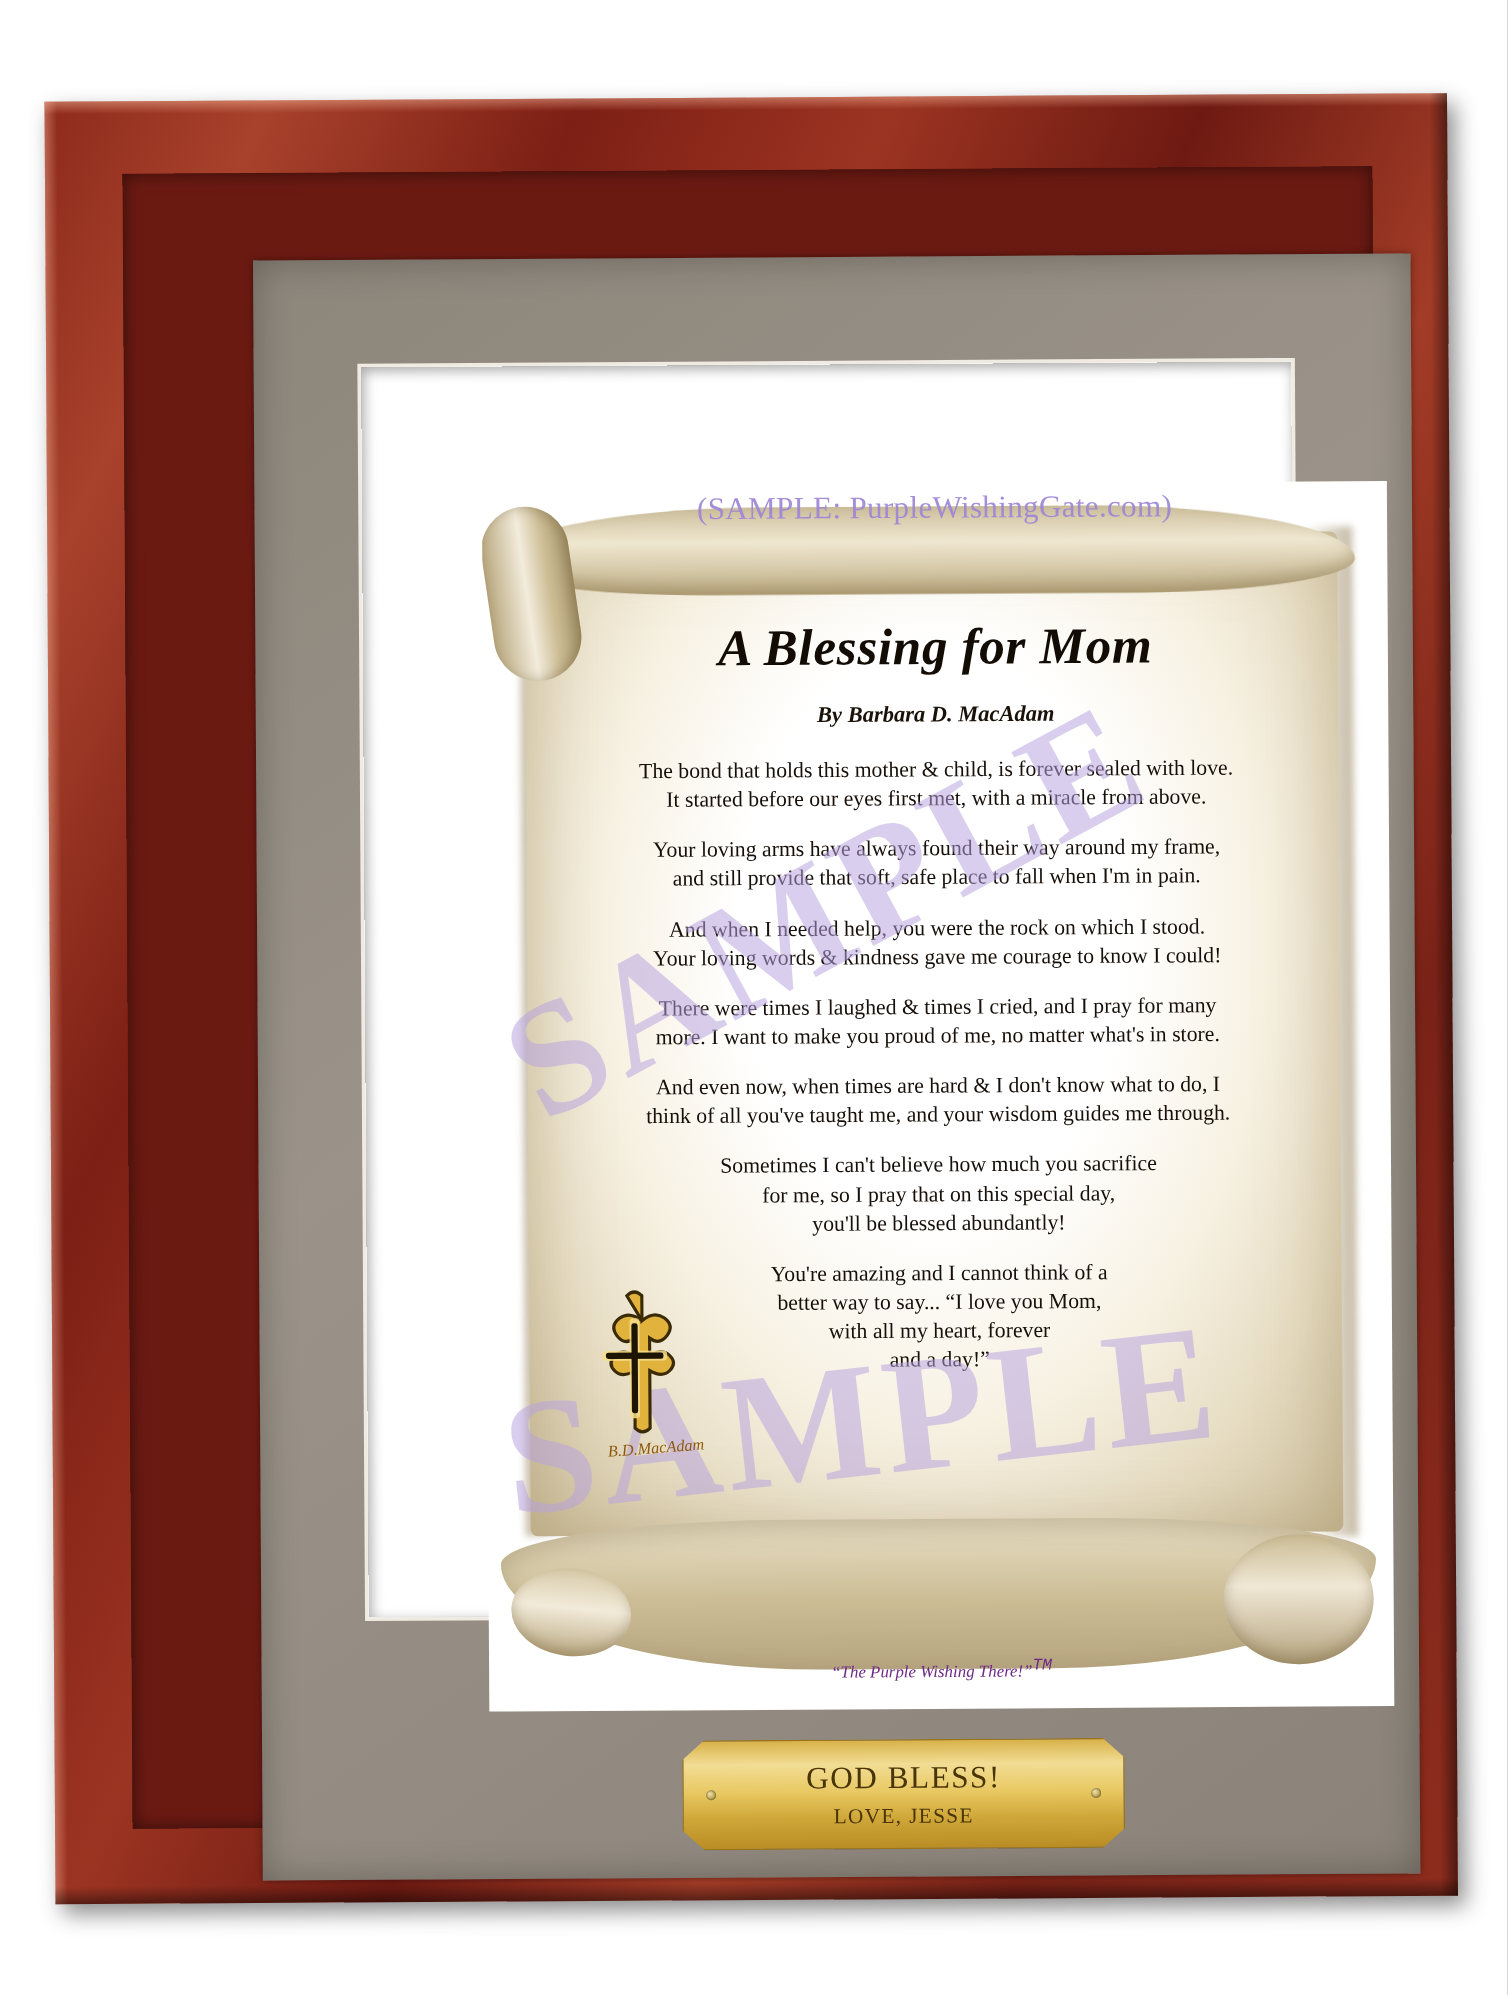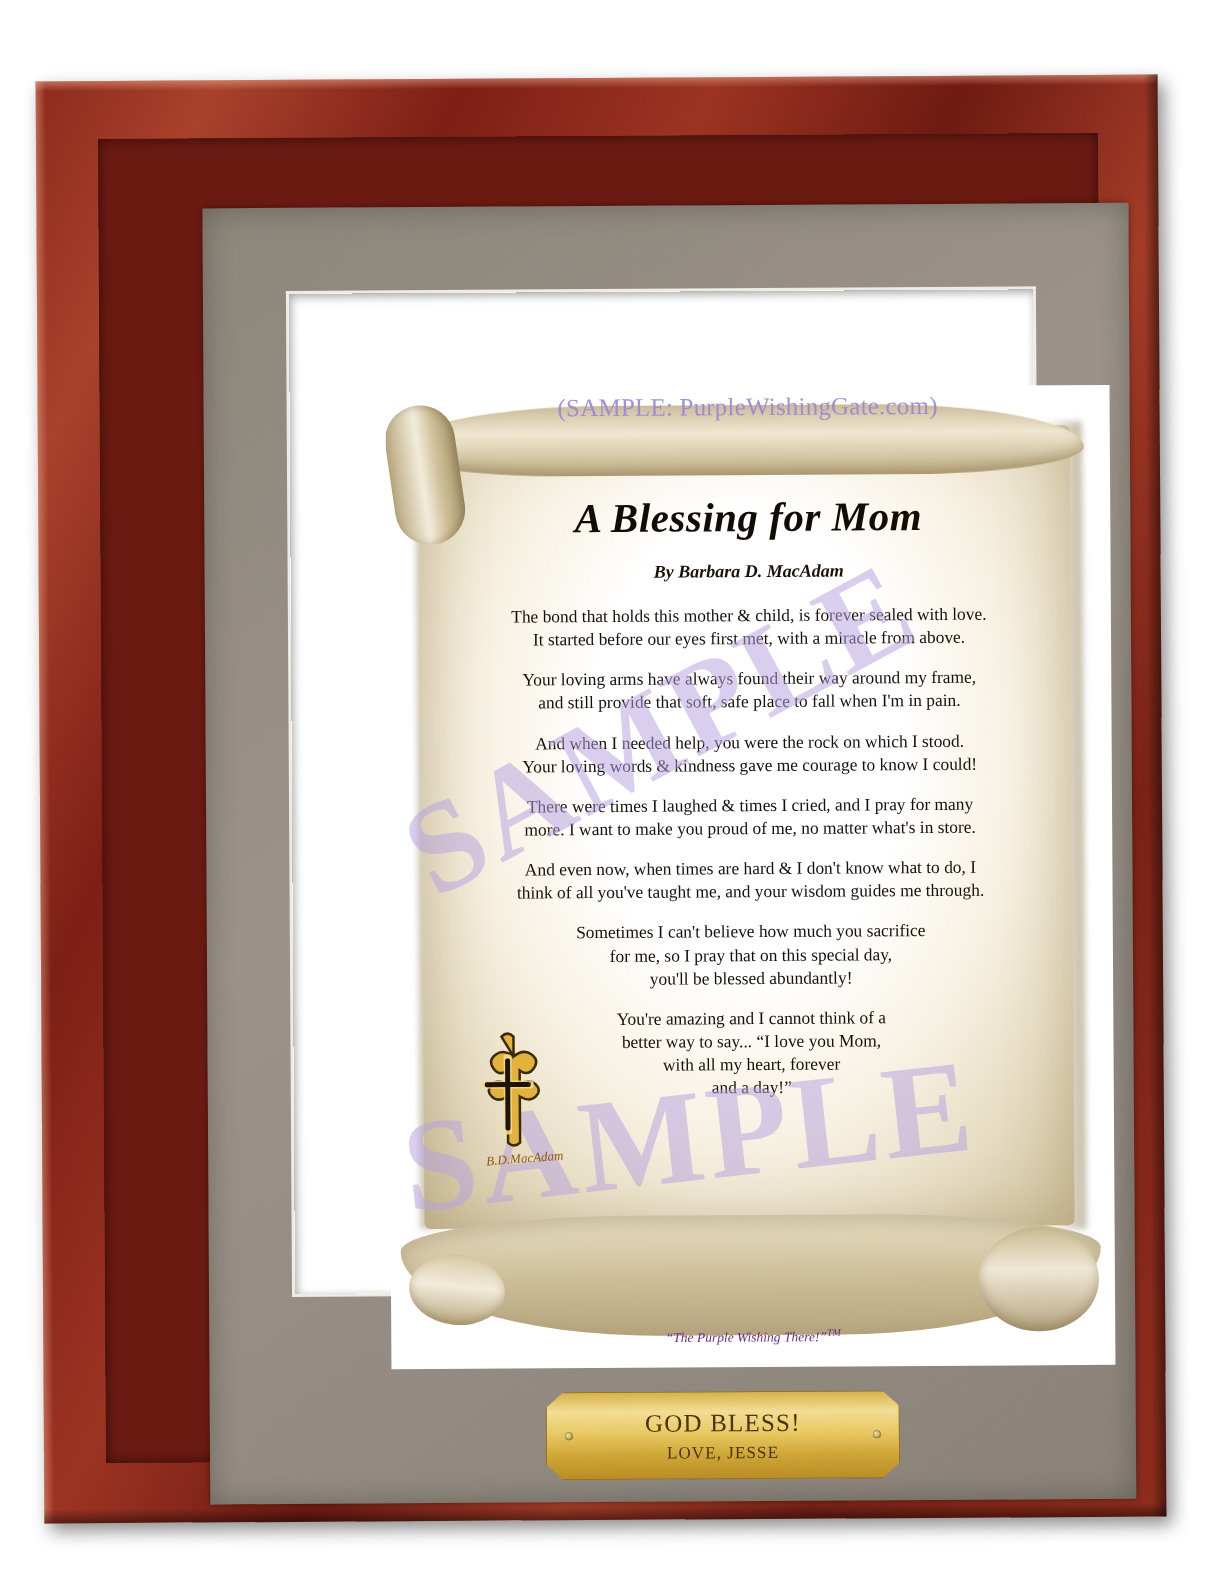--- a/index.html
+++ b/index.html
@@ -270,21 +270,21 @@
     position: absolute;
     left: 0;
     bottom: 22px;
     width: 100%;
     text-align: center;
     font-family: "Liberation Serif", serif;
     font-style: italic;
     font-size: 13.5px;
     color: #6e2a86;
   }
-  .brandmark sup { font-size: 10px; }
+  .brandmark sup { font-size: 13px; font-family: Liberation Mono, monospace; }
 
   
   .plate {
     position: absolute;
     left: 336px;
     top: 1186px;
     width: 352px;
     height: 86px;
     background: linear-gradient(180deg, #d8b249 0%, #f2dd95 22%, #e8c861 48%, #cfa739 72%, #b98d24 100%);
     border: 1px solid #9b7418;

